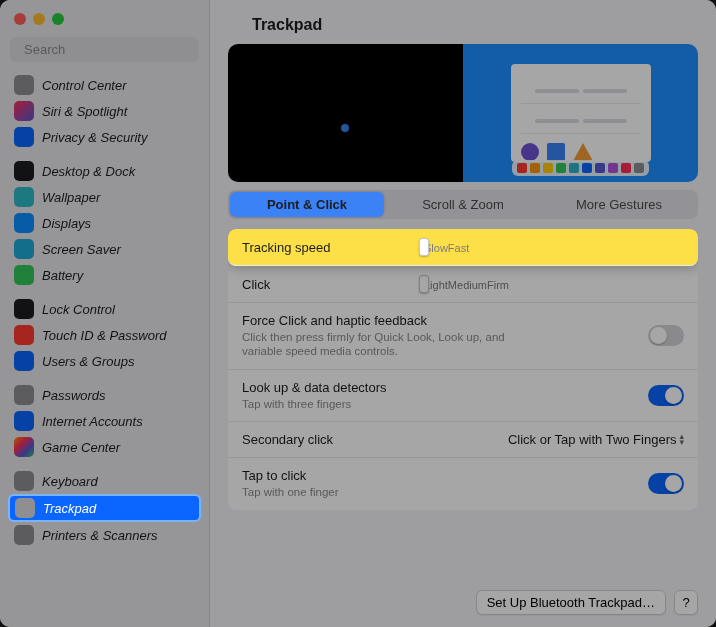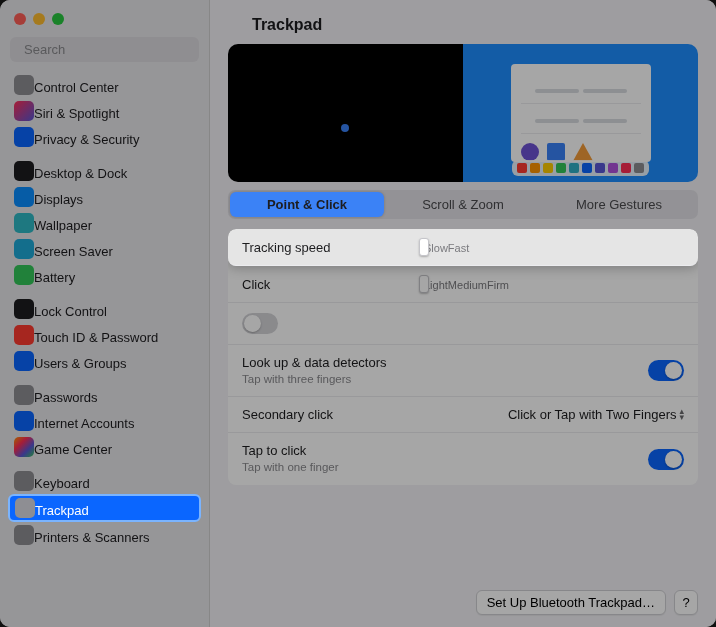--- a/index.html
+++ b/index.html
@@ -62,26 +62,27 @@
     font-size: 13px;
     color: #333;
   }
   .search input::placeholder { color: #8a8a8e; }
   .mag {
     width: 13px; height: 13px;
   }
   .group-gap { height: 8px; }
   .srow {
     display: flex;
-    align-items: flex-end;
-    gap: 0;
+    align-items: center;
+    gap: 8px;
     padding: 3px 6px;
     border-radius: 6px;
     color: #1d1d1f;
     font-size: 13px;
+    font-style: italic;
   }
   .srow.selected {
     background: #0a66ff;
     color: #fff;
     border: 2px solid #7ab4ff;
     padding: 2px 5px;
     position: relative;
     z-index: 200;
   }
   .sicon {
@@ -207,21 +208,21 @@
     border-bottom: 1px solid #ececef;
     gap: 10px;
   }
   .row:last-child { border-bottom: none; }
   .row .lbl { font-size: 13px; color: #1d1d1f; }
   .row .sub { font-size: 11.5px; color: #8a8a8e; margin-top: 2px; max-width: 300px; line-height:1.25; }
   .row .lblwrap { display:flex; flex-direction:column; }
   .row.highlight {
     position: relative;
     z-index: 200;
-    background: #e5e5e5;
+    background: #fde047;
     border-radius: 8px;
     box-shadow: 0 2px 12px rgba(0,0,0,0.25);
   }
   
   .slider-wrap { flex:1; display:flex; flex-direction:row; align-items:stretch; max-width:260px;margin-left:32px; }
   .slider {
     position:relative;
     height: 16px;
     display:flex;
     align-items:center;
@@ -326,26 +327,26 @@
         <div class="srow">
           <div class="sicon" style="background: rgb(10, 102, 255);"></div>
           <span>Privacy &amp; Security</span>
         </div>
         <div class="group-gap"></div>
         <div class="srow">
           <div class="sicon" style="background: rgb(29, 29, 31);"></div>
           <span>Desktop &amp; Dock</span>
         </div>
         <div class="srow">
+          <div class="sicon" style="background: rgb(47, 184, 197);"></div>
+          <span>Wallpaper</span>
+        </div>
+        <div class="srow">
           <div class="sicon" style="background: rgb(10, 142, 255);"></div>
           <span>Displays</span>
-        </div>
-        <div class="srow">
-          <div class="sicon" style="background: rgb(47, 184, 197);"></div>
-          <span>Wallpaper</span>
         </div>
         <div class="srow">
           <div class="sicon" style="background: rgb(30, 170, 216);"></div>
           <span>Screen Saver</span>
         </div>
         <div class="srow">
           <div class="sicon" style="background: rgb(52, 199, 89);"></div>
           <span>Battery</span>
         </div>
         <div class="group-gap"></div>
@@ -479,20 +480,24 @@
           </div>
           <div class="slider-labels">
             <span>Light</span>
             <span>Medium</span>
             <span>Firm</span>
           </div>
         </div>
       </div>
 
       <div class="row">
+        <div class="lblwrap">
+          <div class="lbl">Force Click and haptic feedback</div>
+          <div class="sub">Click then press firmly for Quick Look, Look up, and variable speed media controls.</div>
+        </div>
         <div class="toggle" id="force-toggle"></div>
       </div>
 
       <div class="row">
         <div class="lblwrap">
           <div class="lbl">Look up &amp; data detectors</div>
           <div class="sub">Tap with three fingers</div>
         </div>
         <div class="toggle blue on" id="lookup-toggle"></div>
       </div>

